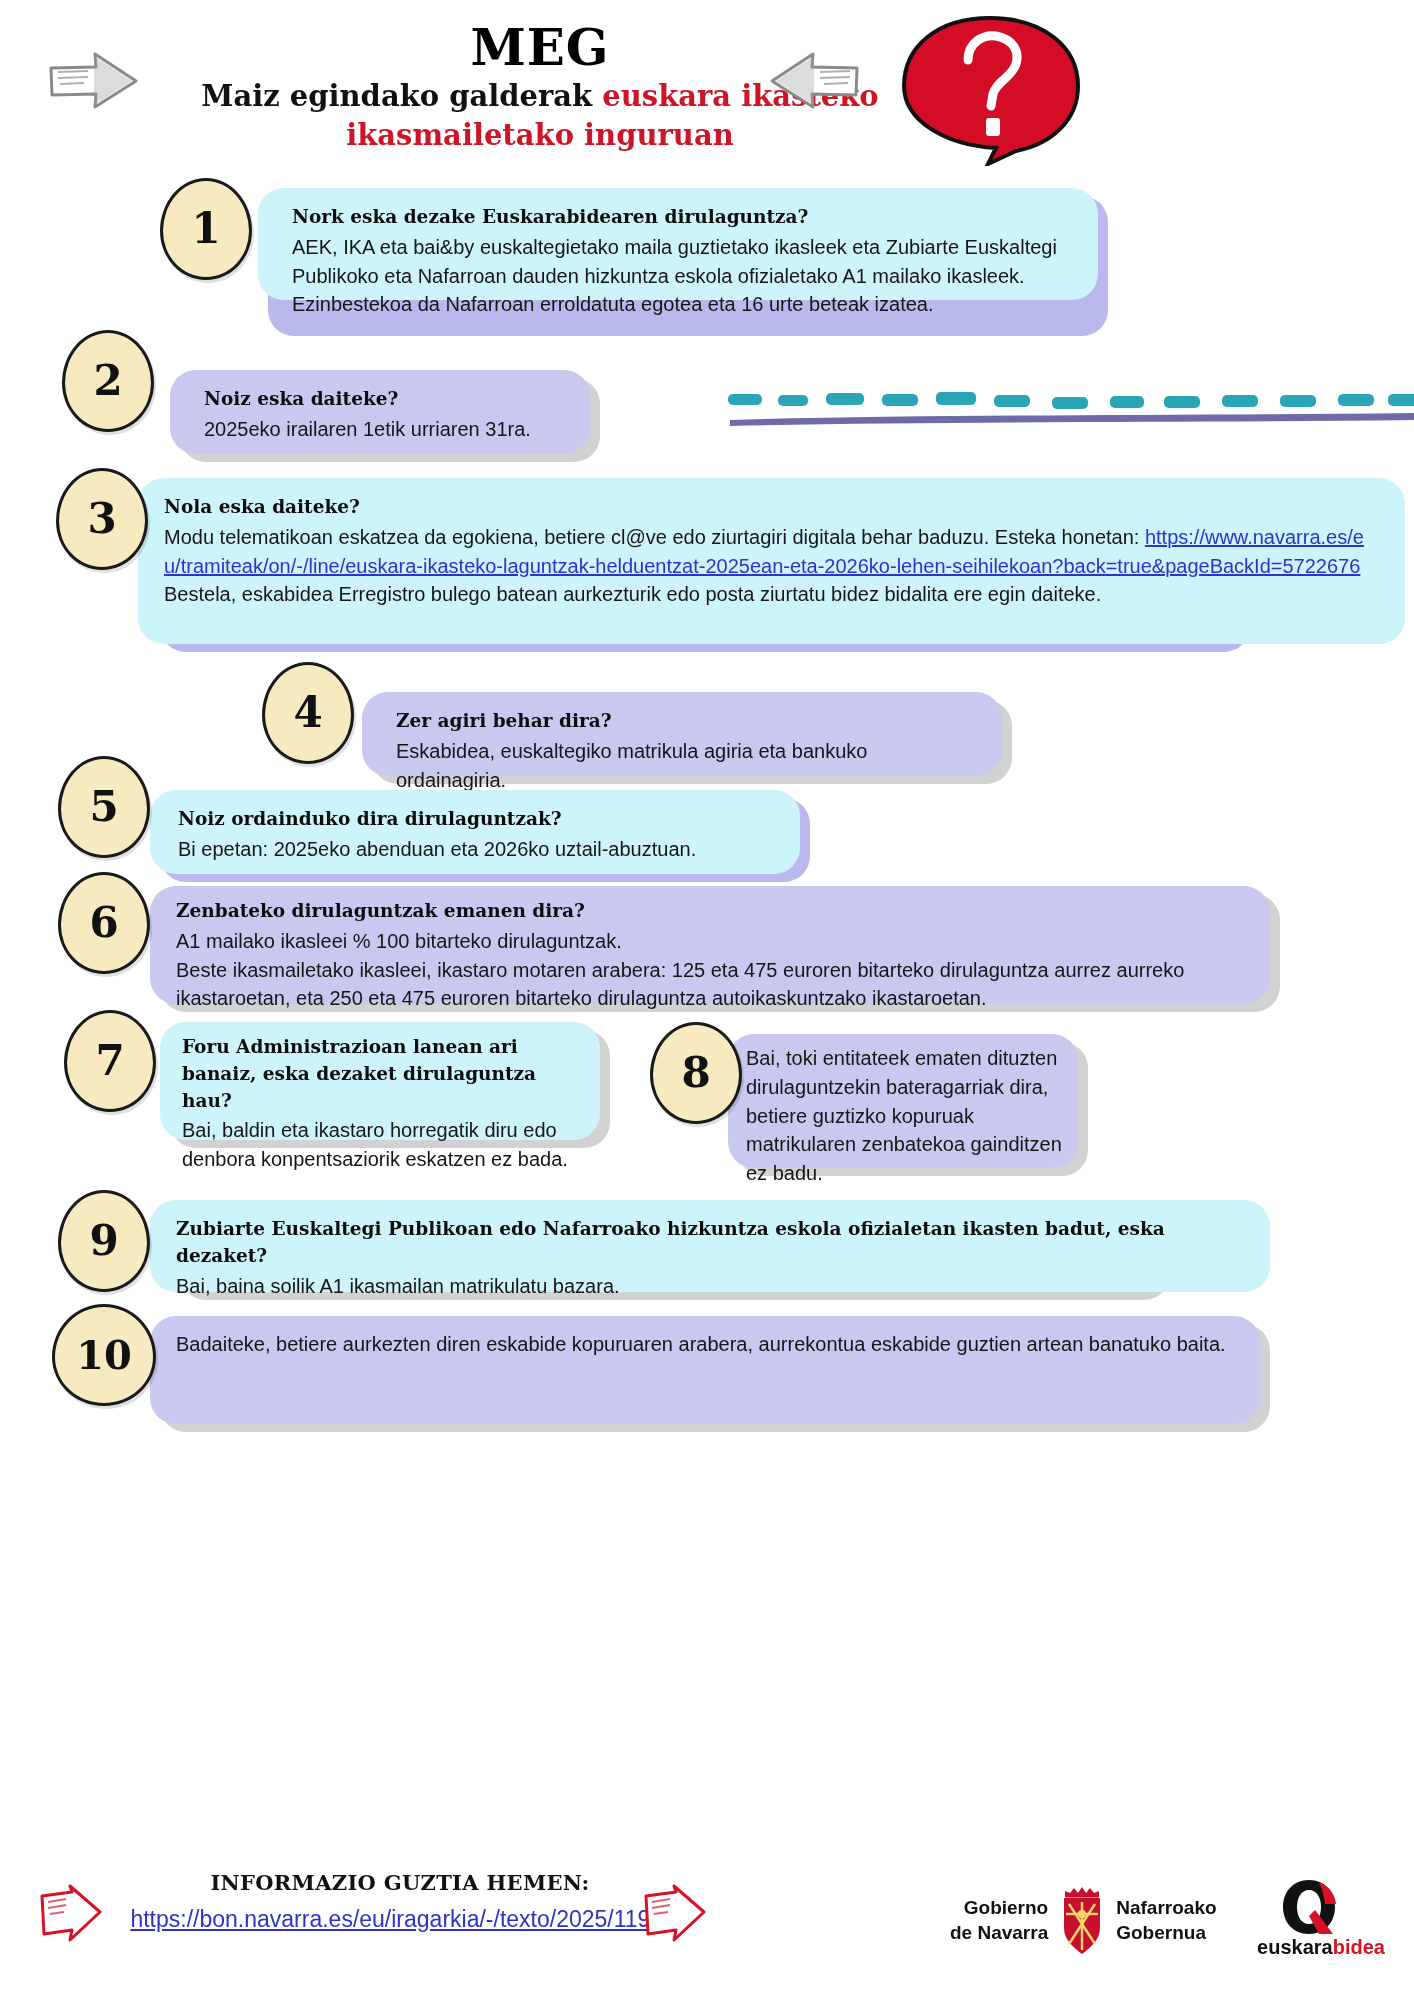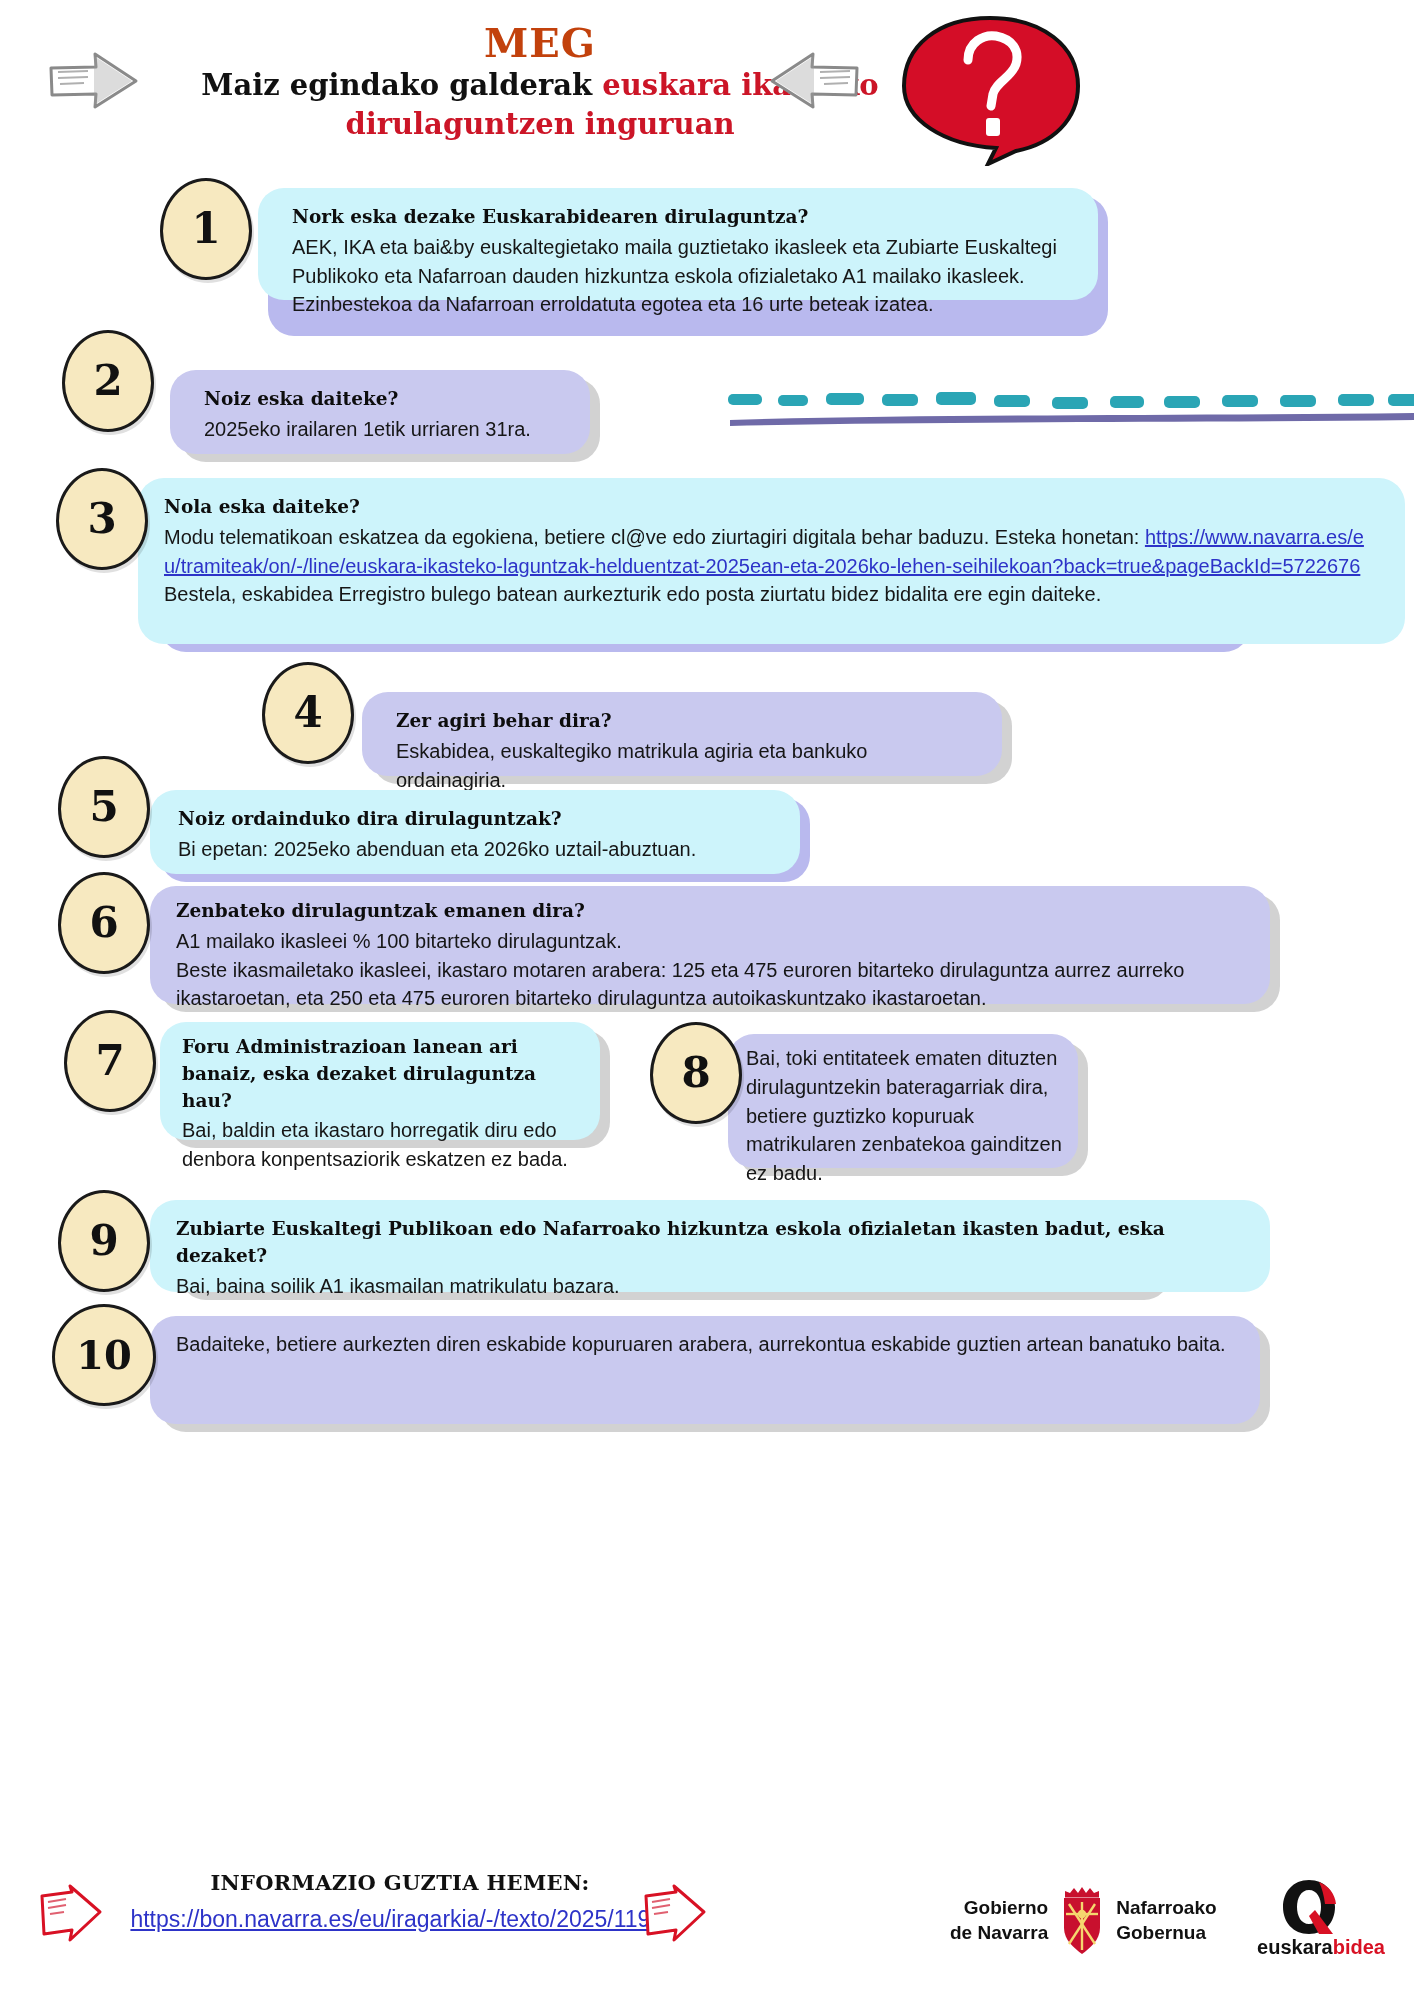--- a/index.html
+++ b/index.html
@@ -23,22 +23,22 @@
   }
   #title-block {
     position: absolute;
     left: 160px; top: 22px;
     width: 760px;
     text-align: center;
   }
   .meg {
     font-family: "DejaVu Serif", serif;
     font-weight: bold;
-    font-size: 40px;
-    color: #c2410c;
+    font-size: 50px;
+    color: #000000;
     letter-spacing: 1px;
     line-height: 1.05;
   }
   .subtitle {
     font-family: "DejaVu Serif", serif;
     font-weight: bold;
     font-size: 29px;
     line-height: 1.35;
     color: #111111;
     margin-top: 2px;
@@ -207,21 +207,21 @@
   <svg id="arrow-left" class="arrow-gray" viewBox="0 0 92 62">
     <path d="M3 18 L48 17 L47 4 L88 31 L47 57 L48 44 L4 45 Z" fill="#ffffff" stroke="#8a8a8a" stroke-width="3" stroke-linejoin="round"></path>
     <path d="M10 22 L40 21 M10 28 L40 27 M12 34 L36 33" stroke="#b0b0b0" stroke-width="2"></path>
     <path d="M46 6 L84 31 L46 55" fill="#9a9a9a" opacity="0.35"></path>
   </svg>
 
   <div id="title-block">
     <div class="meg">MEG</div>
     <div class="subtitle">
       <span>Maiz egindako galderak </span><span class="red">euskara ikasteko</span><br>
-      <span class="red">dirulaguntzen inguruan</span>
+      <span class="red">ikasmailetako inguruan</span>
     </div>
   </div>
 
   <svg id="arrow-right" class="arrow-gray" viewBox="0 0 92 62">
     <path d="M89 18 L44 17 L45 4 L4 31 L45 57 L44 44 L88 45 Z" fill="#ffffff" stroke="#8a8a8a" stroke-width="3" stroke-linejoin="round"></path>
     <path d="M52 22 L82 21 M52 28 L82 27 M56 34 L80 33" stroke="#b0b0b0" stroke-width="2"></path>
     <path d="M46 6 L8 31 L46 55" fill="#9a9a9a" opacity="0.35"></path>
   </svg>
 
   <svg id="bubble-q" viewBox="0 0 188 152">

